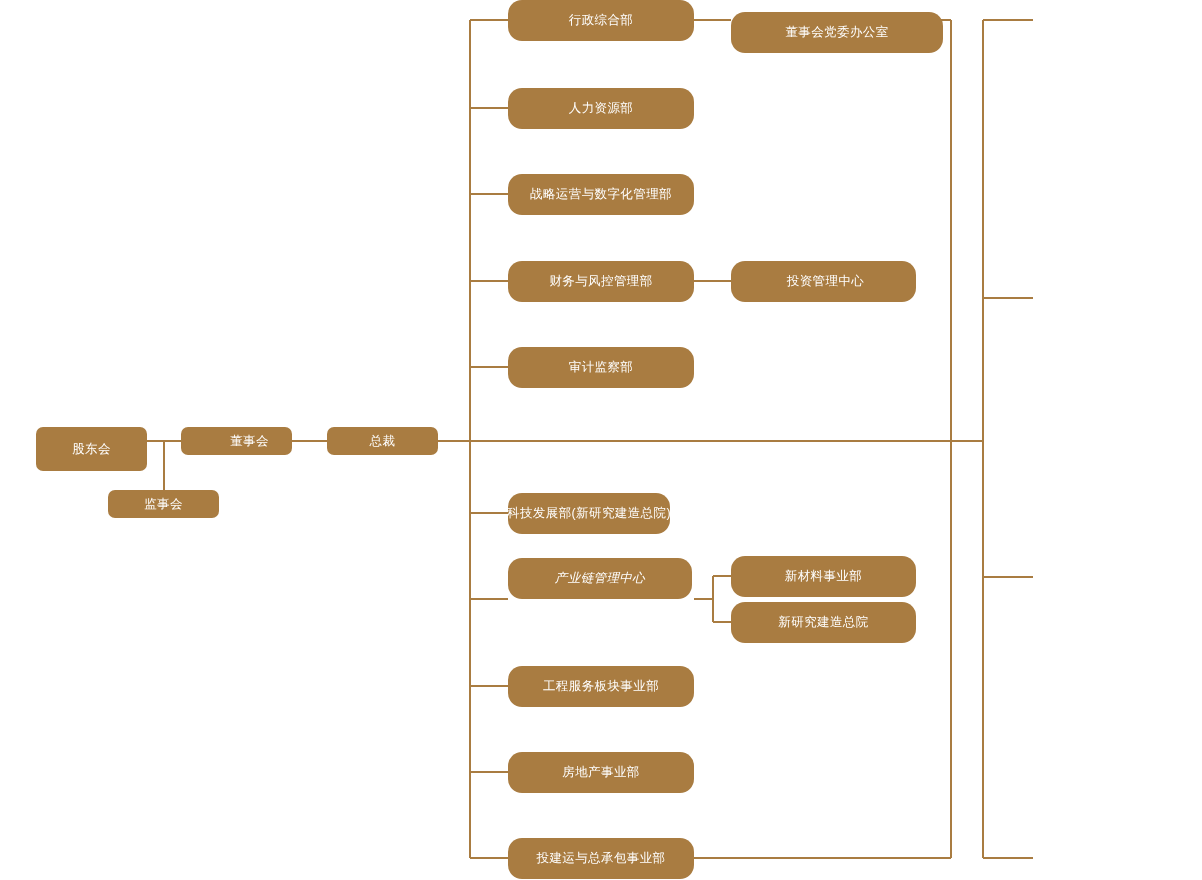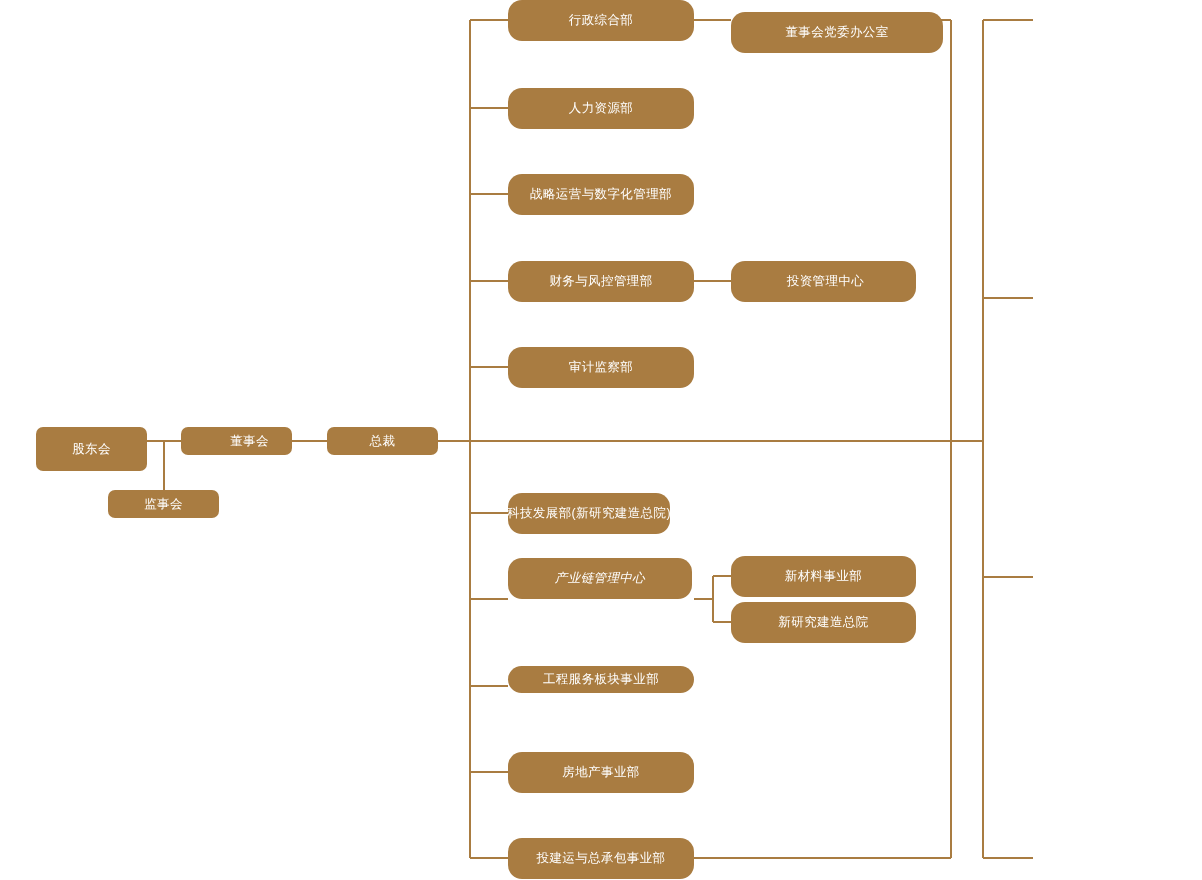--- a/index.html
+++ b/index.html
@@ -120,21 +120,21 @@
   <div class="node dept" style="left:508px; top:174px; width:186px; height:41px;">战略运营与数字化管理部</div>
 
   <div class="node dept" style="left:508px; top:261px; width:186px; height:41px;">财务与风控管理部</div>
 
   <div class="node dept" style="left:508px; top:347px; width:186px; height:41px;">审计监察部</div>
 
   <div class="node dept" style="left:508px; top:493px; width:162px; height:41px;">科技发展部(新研究建造总院)</div>
 
   <div class="node dept" style="left:508px; top:558px; width:184px; height:41px;font-style:italic;">产业链管理中心</div>
 
-  <div class="node dept" style="left:508px; top:666px; width:186px; height:27px;">工程服务板块事业部</div>
+  <div class="node dept" style="left:508px; top:666px; width:186px; height:41px;">工程服务板块事业部</div>
 
   <div class="node dept" style="left:508px; top:752px; width:186px; height:41px;">房地产事业部</div>
 
   <div class="node dept" style="left:508px; top:838px; width:186px; height:41px;">投建运与总承包事业部</div>
 
   <div class="node dept" style="left:731px; top:0px; width:212px; height:41px;margin-top:12px;">董事会党委办公室</div>
 
   <div class="node dept" style="left:731px; top:261px; width:185px; height:41px;padding-left:10px;">投资管理中心</div>
 
   <div class="node dept" style="left:731px; top:556px; width:185px; height:41px;">新材料事业部</div>

